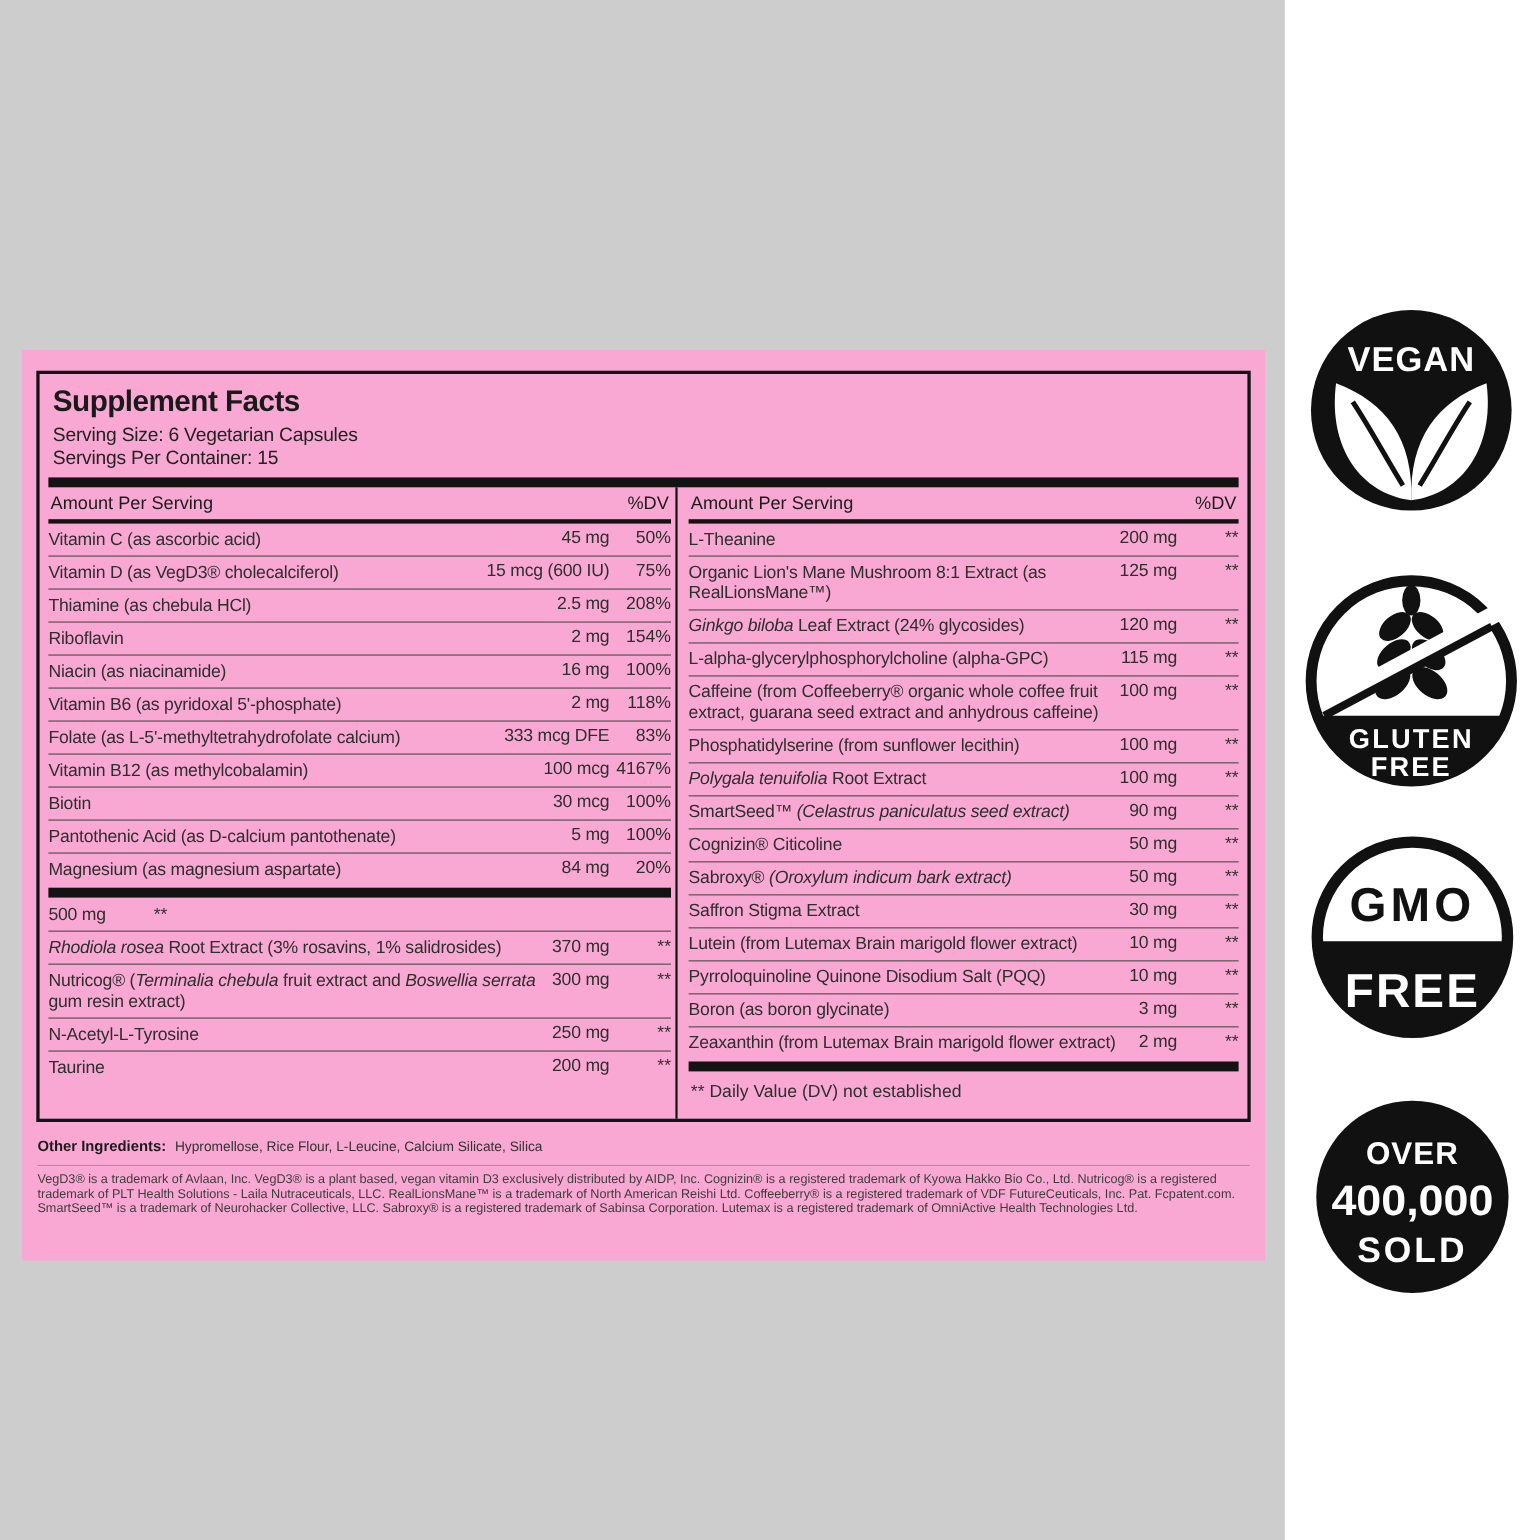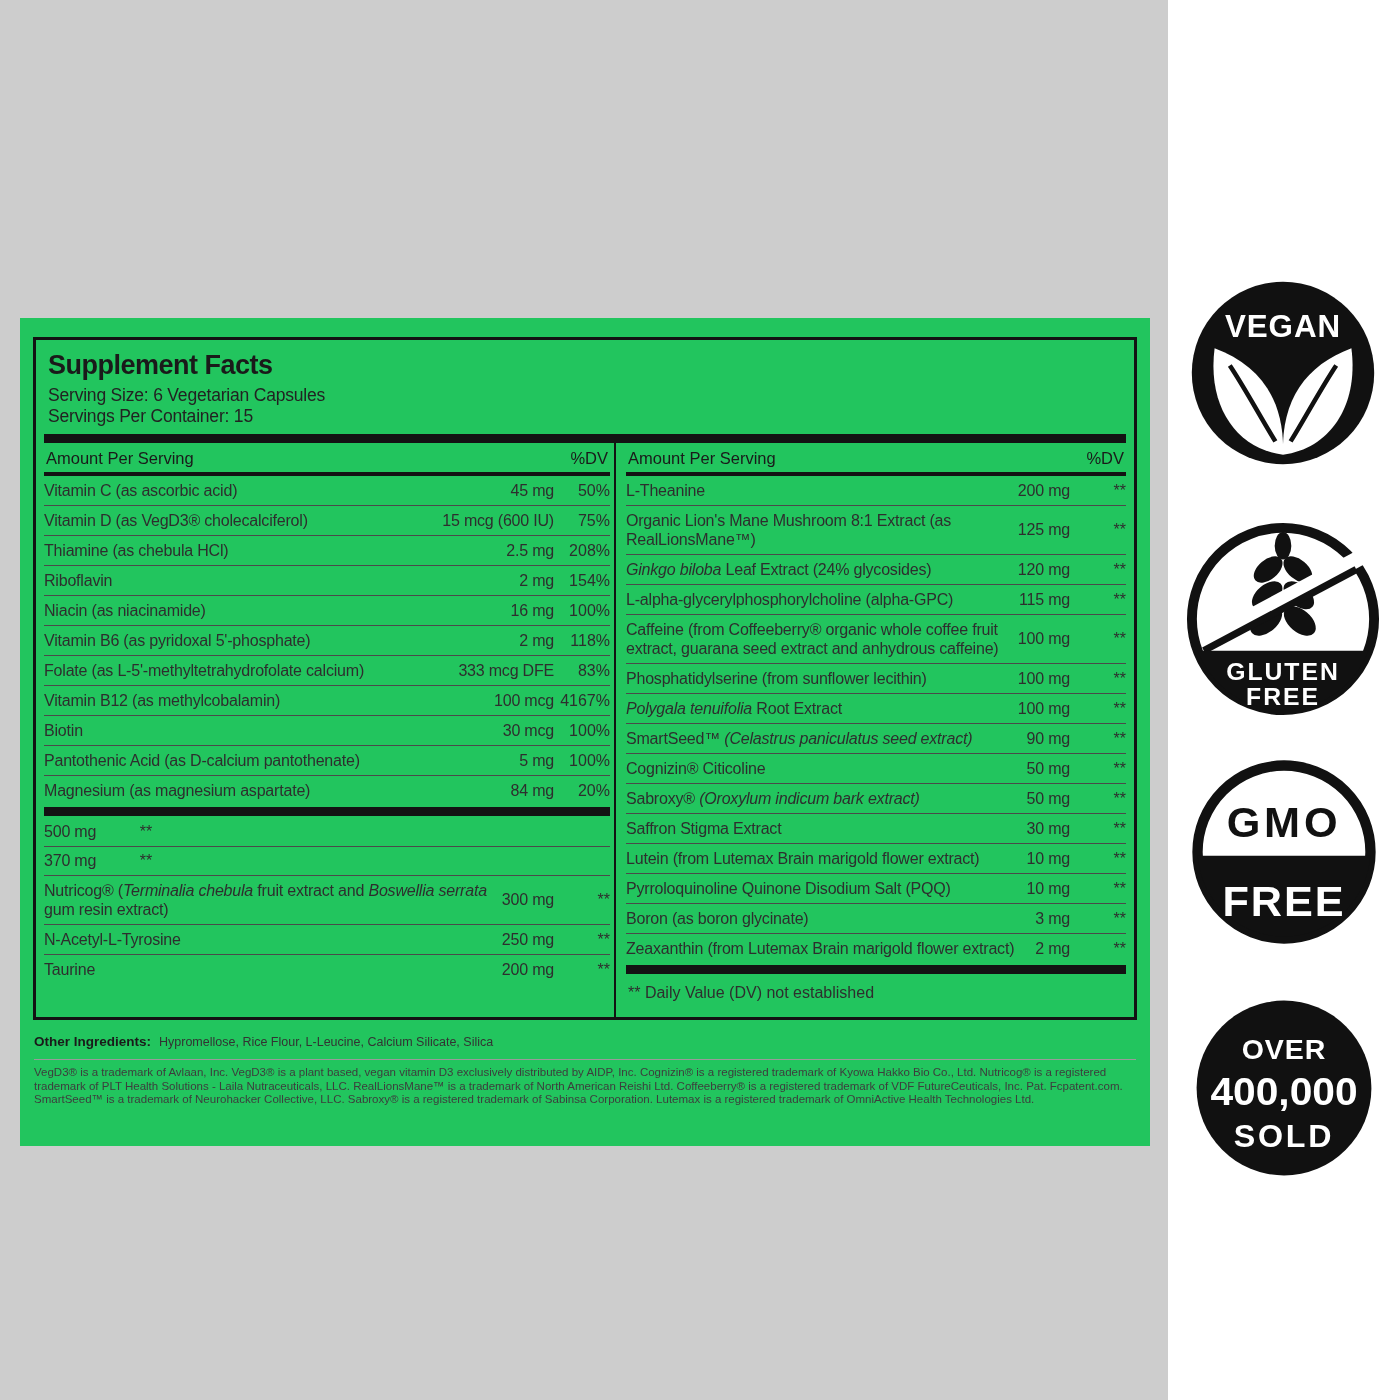--- a/index.html
+++ b/index.html
@@ -2,33 +2,33 @@
 <html><head>
 <meta charset="utf-8">
 <style>
   html,body{margin:0;padding:0;}
   body{
     width:1400px;height:1400px;position:relative;overflow:hidden;
     background:#cdcdcd;
     font-family:"Liberation Sans",sans-serif;color:#2e2e2e;
   }
   .right-strip{position:absolute;left:1168px;top:0;width:232px;height:1400px;background:#ffffff;}
-  .panel{position:absolute;left:20px;top:318px;width:1130px;height:828px;background:#22c55e;}
+  .panel{position:absolute;left:20px;top:318px;width:1130px;height:828px;background:#f9a8d4;}
   .facts-box{margin:19px 13px 0;height:683px;border:3px solid #131313;box-sizing:border-box;display:flex;flex-direction:column;}
   .box-header{padding:10px 12px 2px;}
   .sf-title{font-size:27px;font-weight:bold;letter-spacing:-0.5px;color:#1a1a1a;margin:0 0 4px;}
   .serving{font-size:17.5px;letter-spacing:-0.2px;line-height:21px;color:#222222;}
   .bar-thick{height:9px;background:#131313;margin:5px 8px 0;}
   .columns{flex:1;display:flex;margin:0 8px;min-height:0;}
   .col{display:flex;flex-direction:column;}
   .col-left{width:566px;padding-right:4px;}
   .col-right{flex:1;border-left:2.5px solid #131313;padding-left:10px;}
   .col-header{display:flex;justify-content:space-between;align-items:flex-end;font-size:16.5px;font-weight:normal;padding:6px 2px 4px;color:#1a1a1a;}
   .bar-med{height:4px;background:#131313;}
-  .row{display:flex;align-items:center;padding:5px 0;}
+  .row{display:flex;align-items:flex-start;padding:5px 0;}
   .rows .row + .row{border-top:1.5px solid #4a4a4a;}
   .name{flex:1;font-size:16px;line-height:19px;letter-spacing:-0.2px;padding-right:8px;}
   .amt{white-space:nowrap;font-size:16px;letter-spacing:-0.2px;}
   .dv{width:56px;text-align:right;white-space:nowrap;font-size:16px;}
   .bar-sec{height:9px;background:#131313;margin:2px 0;}
   .footnote{font-size:16px;padding:8px 2px;}
   .other-line{margin:14px 14px 0;font-size:12.5px;color:#333;}
   .other-label{font-weight:bold;font-size:13.5px;margin-right:8px;color:#1a1a1a;}
   .tm-divider{border-top:1px solid #9a9a9a;margin:10px 14px 0;}
   .fine-print{margin:6px 14px 0;font-size:11.5px;line-height:13.5px;color:#3d3d3d;}
@@ -112,20 +112,21 @@
               <span class="name">Magnesium (as magnesium aspartate)</span>
               <span class="amt">84 mg</span>
               <span class="dv">20%</span>
             </div>
             <div class="bar-sec"></div>
             <div class="row">
               <span class="amt">500 mg</span>
               <span class="dv">**</span>
             </div>
             <div class="row">
+              <span class="name"><em>Rhodiola rosea</em> Root Extract (3% rosavins, 1% salidrosides)</span>
               <span class="amt">370 mg</span>
               <span class="dv">**</span>
             </div>
             <div class="row">
               <span class="name">Nutricog® (<em>Terminalia chebula</em> fruit extract and <em>Boswellia serrata</em> gum resin extract)</span>
               <span class="amt">300 mg</span>
               <span class="dv">**</span>
             </div>
             <div class="row">
               <span class="name">N-Acetyl-L-Tyrosine</span>

